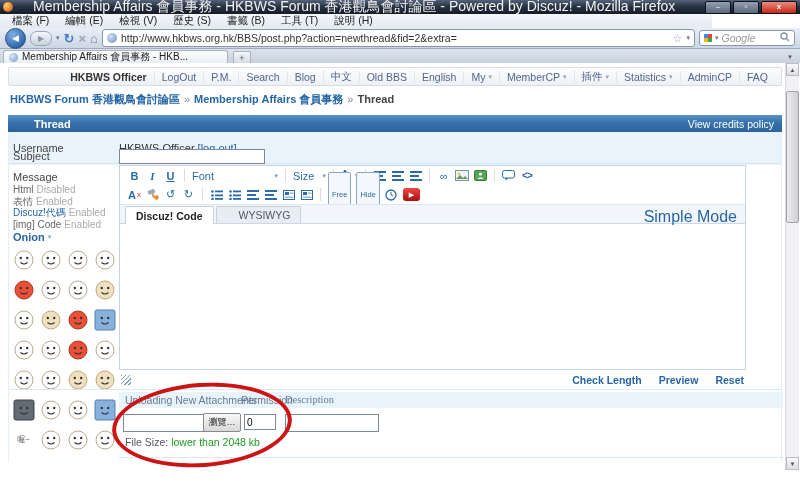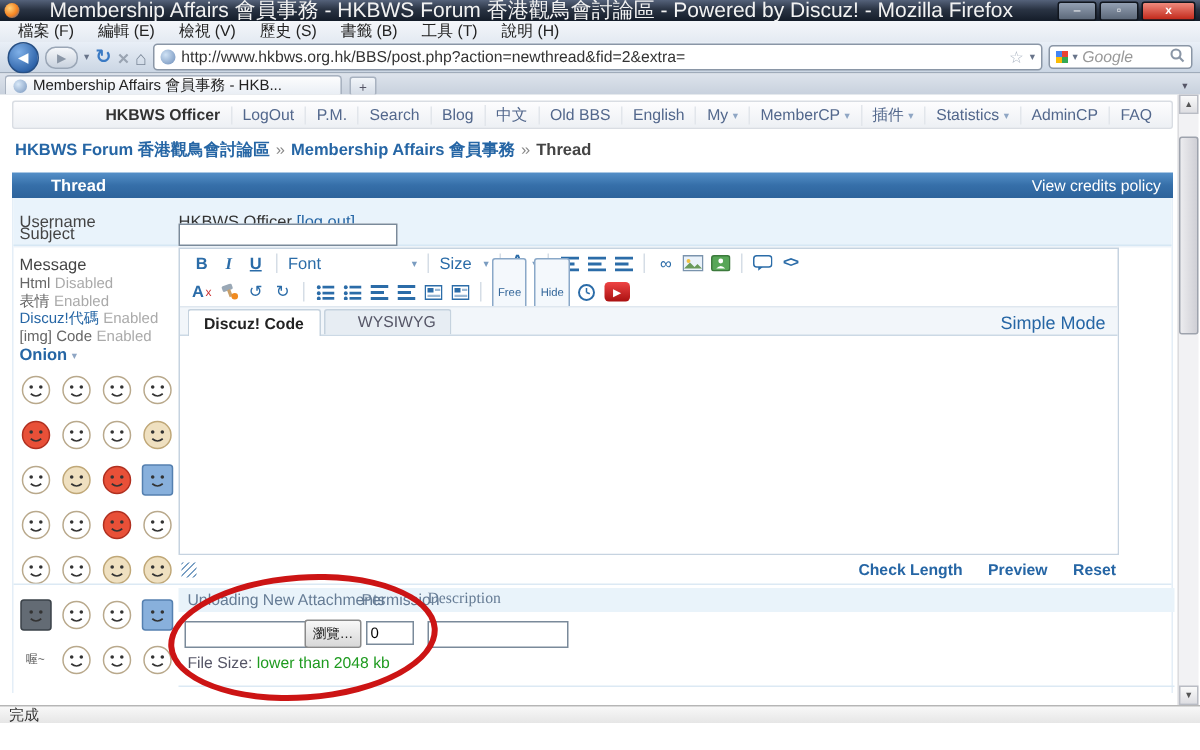--- a/index.html
+++ b/index.html
@@ -13,21 +13,21 @@
     color:#f2f2f2;display:flex;align-items:center;}
   #ff-icon{width:10px;height:10px;border-radius:50%;margin:0 4px 0 3px;
     background:radial-gradient(circle at 35% 35%,#ffd27a,#f58220 55%,#3a66a8 95%);}
   #win-title{font-size:14px;white-space:nowrap;overflow:hidden;flex:1;padding-left:16px;}
   #win-controls{display:flex;gap:2px;margin-right:3px;}
   .winbtn{height:11px;border-radius:2px;border:1px solid #10151d;color:#fff;
     font-size:8px;line-height:9px;text-align:center;}
   .winbtn.mm{width:24px;background:linear-gradient(#93a0b3,#5c6879);}
   .winbtn.cl{width:34px;background:linear-gradient(#ef8a7d,#c2281a);font-weight:bold;}
 
-  #menubar{left:0;top:14px;width:800px;height:14px;background:linear-gradient(#f4f6fa,#e4eaf2);
+  #menubar{left:0;top:14px;width:712px;height:14px;background:linear-gradient(#f4f6fa,#e4eaf2);
     display:flex;align-items:center;padding-left:4px;box-sizing:border-box;color:#222;}
   .menu-item{padding:0 8px;font-size:10.5px;}
 
   #navbar{left:0;top:28px;width:800px;height:21px;
     background:linear-gradient(#e9eff7,#cbd6e4);border-bottom:1px solid #9fabba;
     display:flex;align-items:center;padding:0 5px;box-sizing:border-box;gap:4px;}
   #back-btn{width:19px;height:19px;border-radius:50%;
     background:radial-gradient(circle at 35% 30%,#7fb0e8,#2d62a8 75%);
     border:1px solid #274f84;color:#fff;font-size:9px;display:flex;align-items:center;justify-content:center;}
   #fwd-btn{width:20px;height:13px;border-radius:7px;background:linear-gradient(#f5f7fa,#c9d2de);
@@ -127,21 +127,21 @@
     color:#fff;font-size:7px;}
   .tbi.axk b{font-weight:bold;} .tbi.axk i{color:#c33;font-size:8px;font-style:normal;margin-left:1px;}
   .tbi.g2{font-weight:bold;font-size:10px;letter-spacing:-1px;}
 
   #tabstrip{height:18px;background:#f2f6fa;border-top:1px solid #dfe7ef;border-bottom:1px solid #ccd9e5;
     display:flex;align-items:flex-end;padding-left:5px;flex:none;position:relative;}
   .etab{height:17px;display:flex;align-items:center;padding:0 10px;margin-right:2px;
     border:1px solid #c5d2de;border-bottom:none;border-radius:2px 2px 0 0;font-size:10.5px;box-sizing:border-box;}
   .etab.active{background:#fff;font-weight:bold;color:#222;margin-bottom:-1px;height:18px;}
   .etab.inactive{background:#e7edf3;color:#556;padding-left:22px;}
-  #simple-mode{position:absolute;right:8px;top:3px;color:#2666a5;font-size:12px;margin-left:20px;}
+  #simple-mode{position:absolute;right:8px;top:3px;color:#2666a5;font-size:16px;margin-left:20px;}
   #editor-canvas{flex:1;background:#fff;}
 
   #action-row{left:0;top:238px;width:772px;height:20px;border-bottom:1px solid #dce9f4;
     display:flex;align-items:center;box-sizing:border-box;}
   #resize-handle{margin-left:112px;width:10px;height:10px;
     background:repeating-linear-gradient(135deg,#7aa0c4 0 1px,transparent 1px 3px);}
   #editor-actions{margin-left:auto;padding-right:37px;display:flex;gap:17px;font-weight:bold;}
   #editor-actions span{color:#2666a5;font-size:10.5px;}
 
   #attachments{left:110px;top:260px;width:664px;height:66px;border-bottom:1px solid #dce9f4;box-sizing:border-box;}
@@ -712,16 +712,13 @@
 
     <div id="red-ellipse" class="abs"></div>
 
     <div id="v-scrollbar">
       <span class="scroll-arrow" id="scroll-up">▲</span>
       <span id="scroll-thumb"></span>
       <span class="scroll-arrow" id="scroll-down">▼</span>
     </div>
   </div>
 
-  <div id="statusbar" class="abs">
-    <span>完成</span>
-  </div>
 </div>
 
 </body></html>

